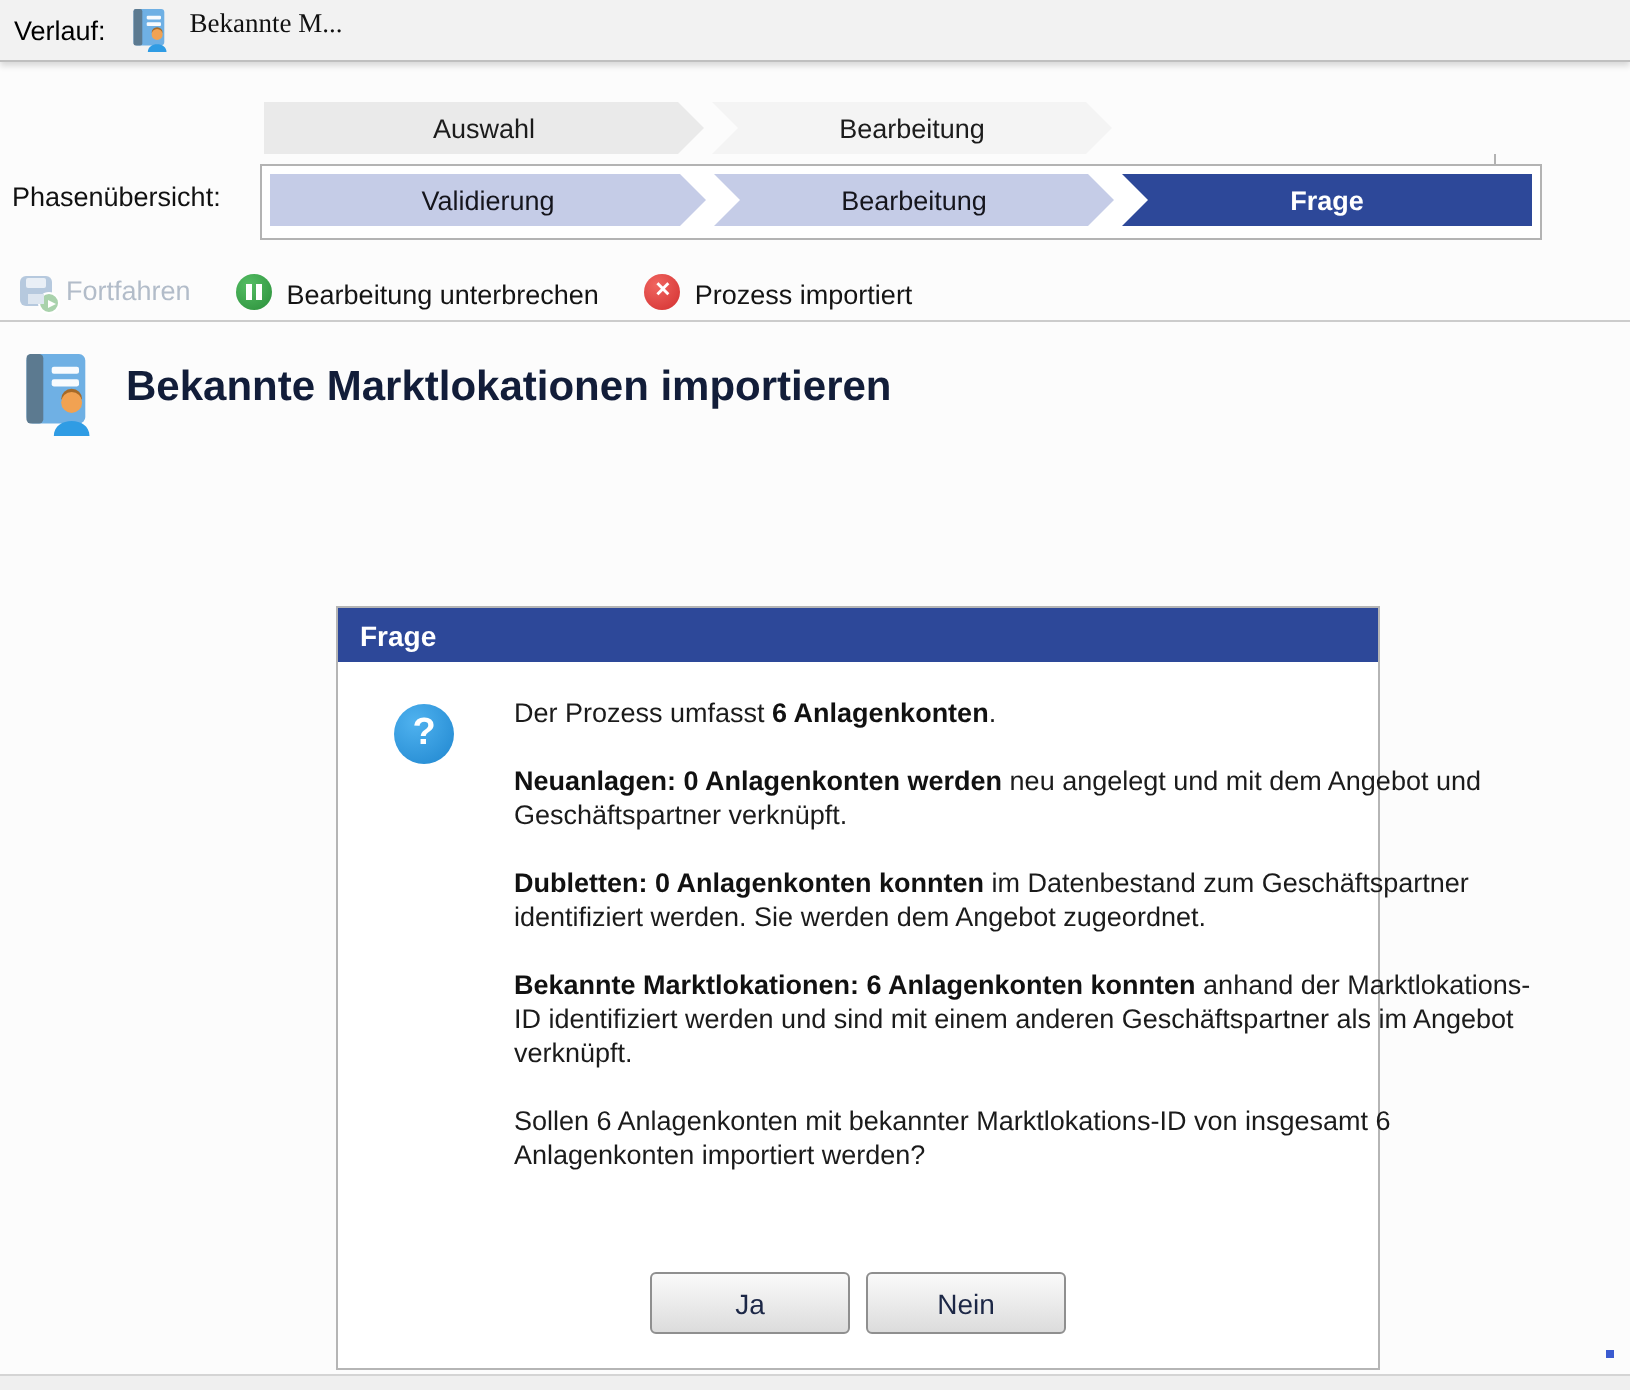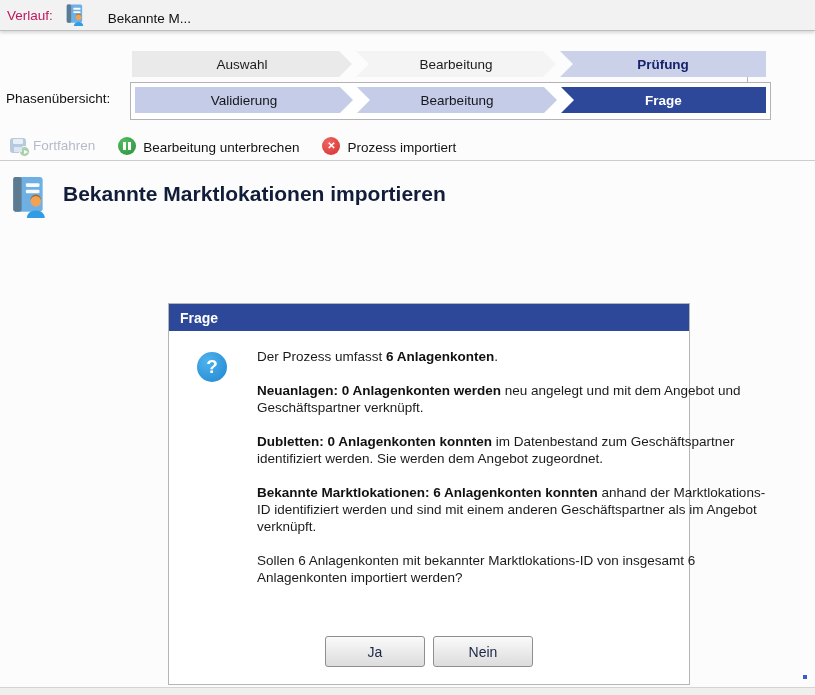--- a/index.html
+++ b/index.html
@@ -11,22 +11,22 @@
     color:#1b1b1b;
   }
 
   
   .topbar {
     position:absolute; top:0; left:0; width:815px; height:31px;
     background:#f2f2f2; border-bottom:1px solid #bfbfbf;
     box-shadow:0 2px 3px rgba(0,0,0,.14);
     display:flex; align-items:center; padding-left:7px; z-index:6;
   }
-  .history-label { font-size:13.5px; color:#be185d; }
-  .history-tab { display:flex; align-items:flex-end; gap:22px; margin-left:11px; cursor:pointer; }
+  .history-label { font-size:13.5px; color:#000000; }
+  .history-tab { display:flex; align-items:flex-start; gap:9px; margin-left:11px; cursor:pointer;font-family:Liberation Serif, serif; }
   .history-tab span { font-size:13.5px; color:#111; }
 
   
   .phase-label { position:absolute; left:6px; top:91px; font-size:13.5px; color:#111; }
   .phase-row { display:flex; column-gap:4px; position:absolute; height:26px; }
   .row-main { left:132px; top:51px; width:634px; }
   .sub-box {
     position:absolute; left:130px; top:82px; width:641px; height:38px;
     border:1px solid #b3b3b3; background:#fff; padding:4px 4px 6px 4px;
   }
@@ -137,23 +137,20 @@
 
 <div class="phase-label">Phasenübersicht:</div>
 
 <div class="phase-row row-main">
   <div class="seg chev-first seg-gray w1">
     <span>Auswahl</span>
   </div>
   <div class="seg chev-mid seg-gray-light w2">
     <span>Bearbeitung</span>
   </div>
-  <div class="seg chev-last seg-active-main w3">
-    <span>Prüfung</span>
-  </div>
 </div>
 
 <div class="connector"></div>
 
 <div class="sub-box">
   <div class="row-sub">
     <div class="seg chev-first seg-lav sw1">
       <span>Validierung</span>
     </div>
     <div class="seg chev-mid seg-lav sw2">

